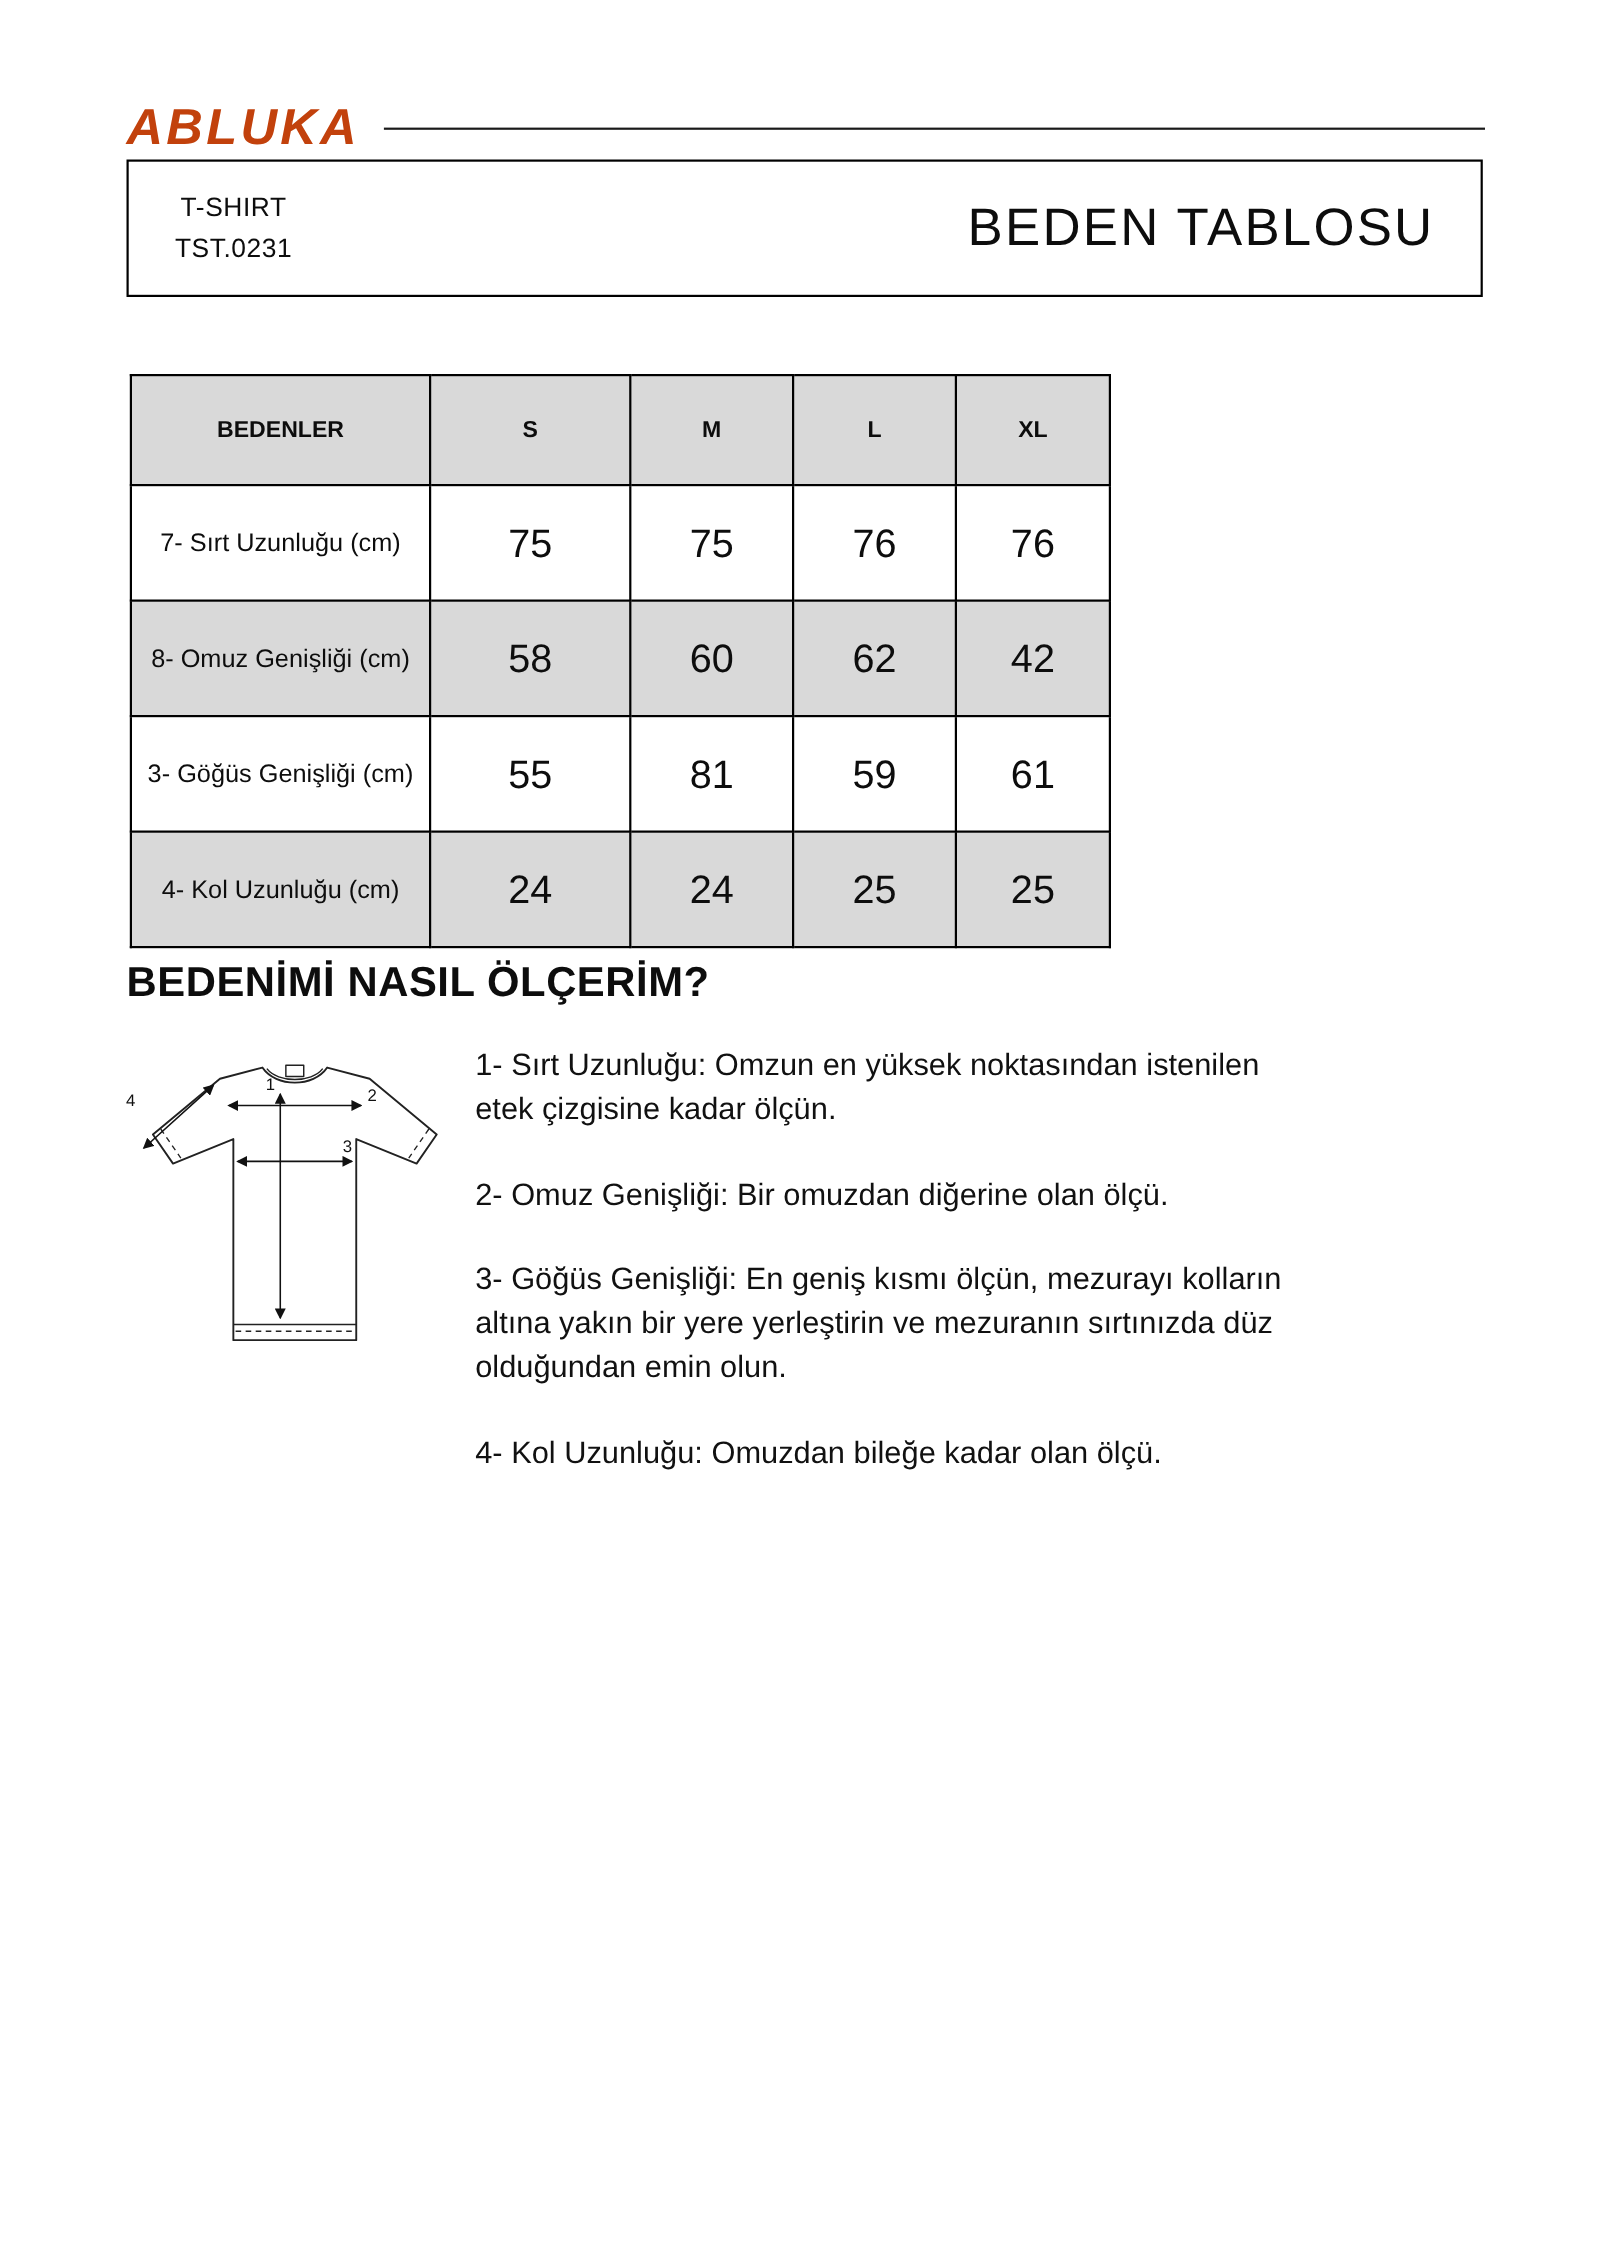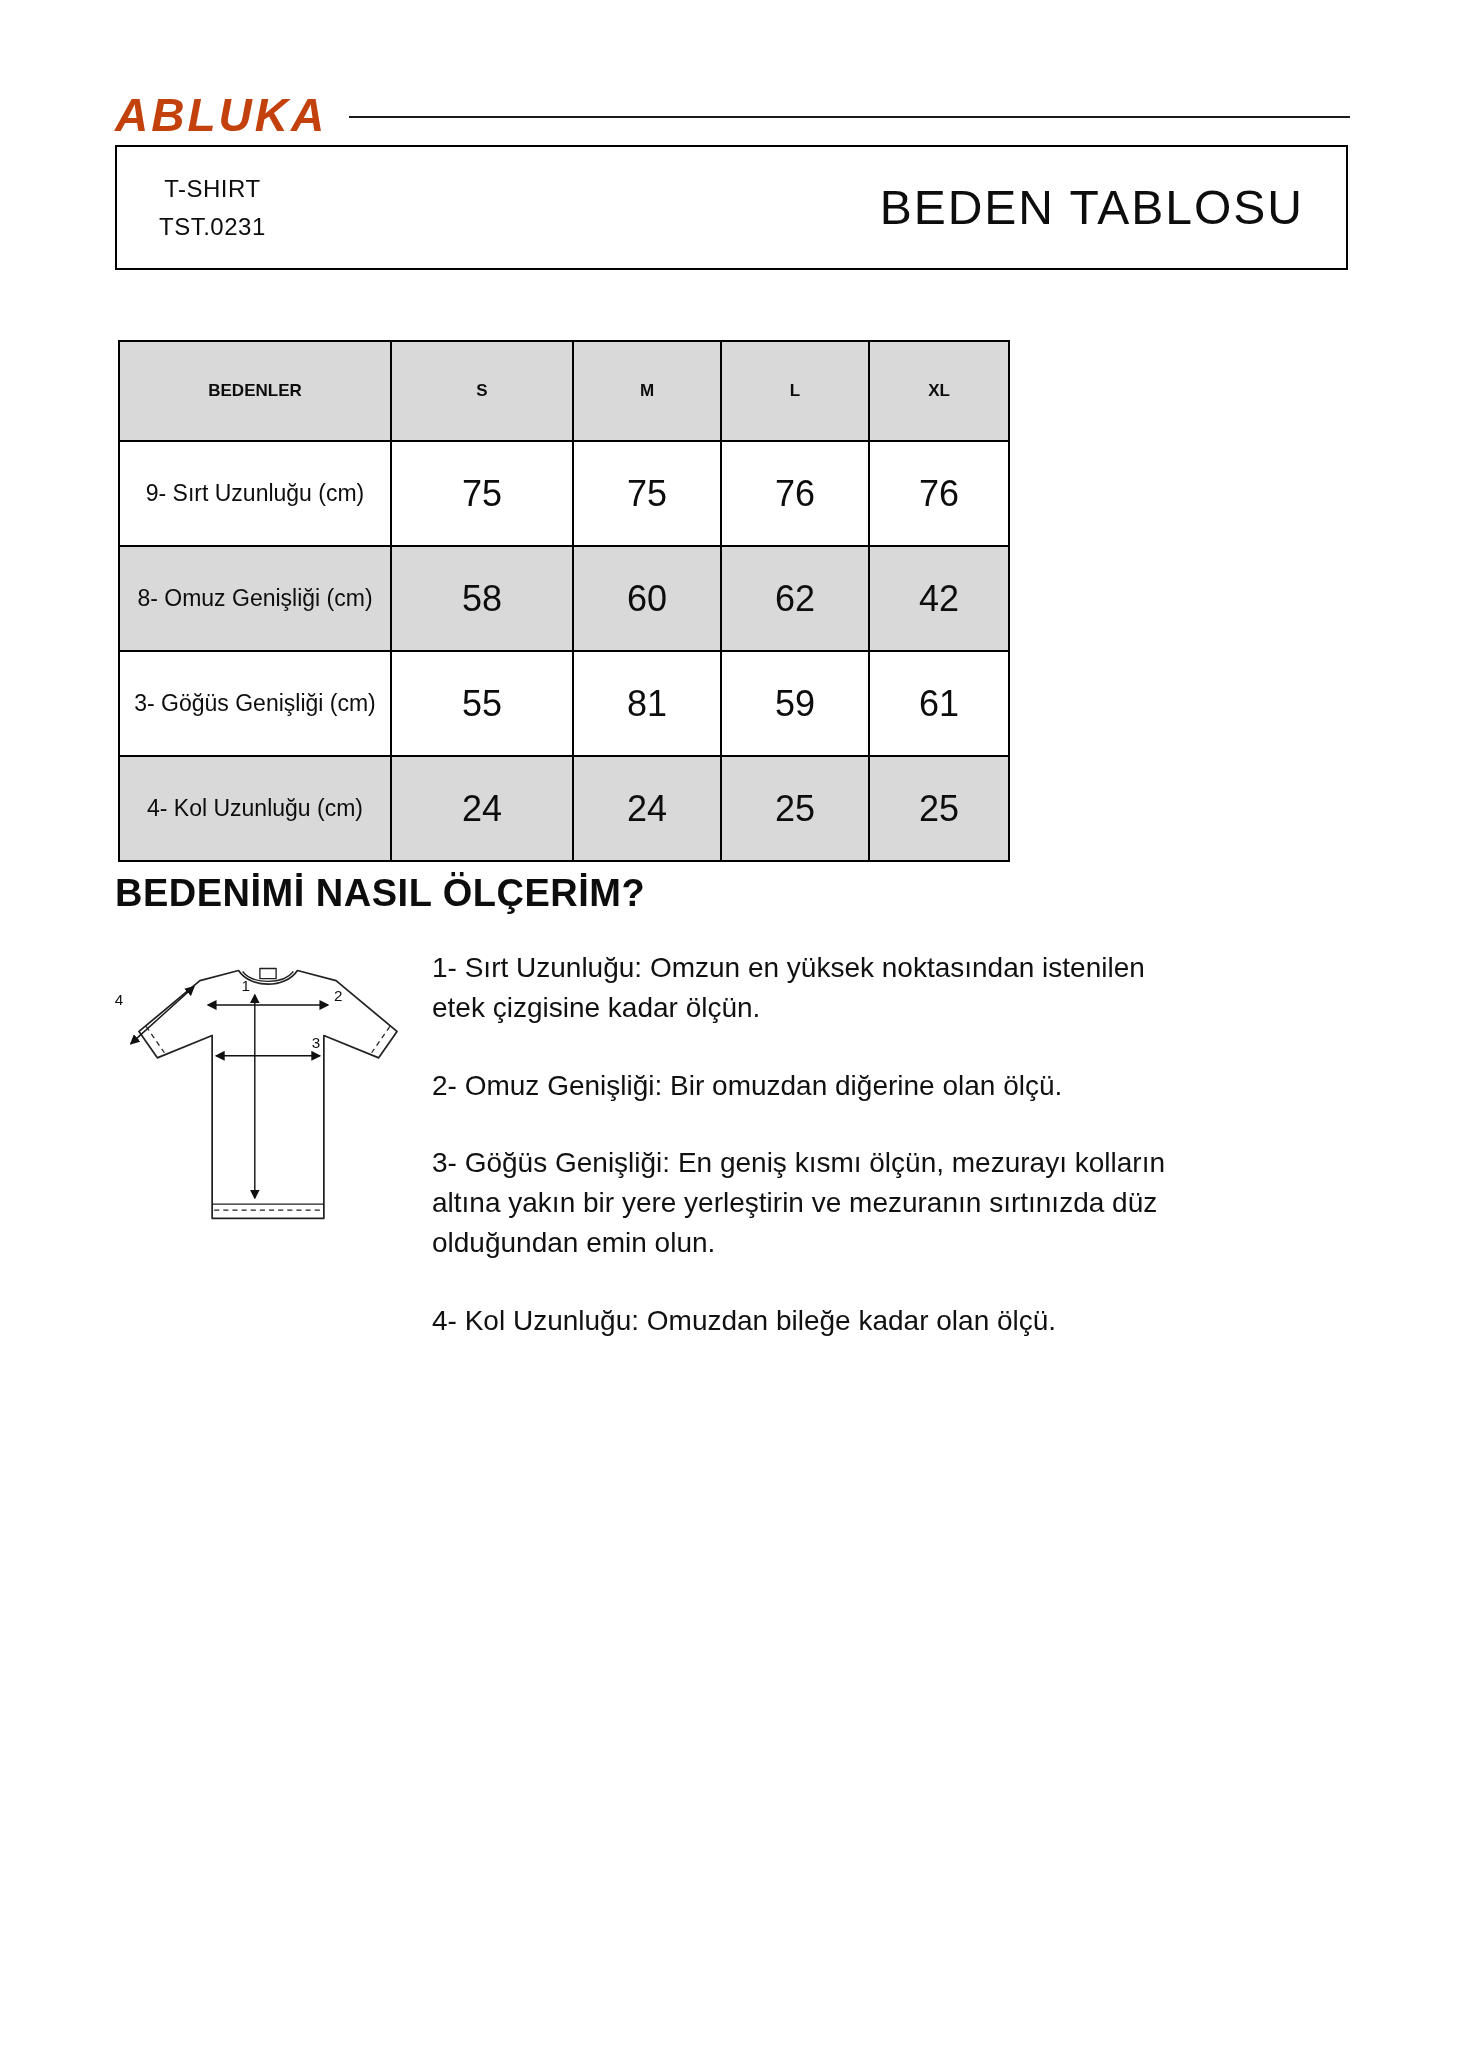--- a/index.html
+++ b/index.html
@@ -34,21 +34,21 @@
 
   
   .size-table {
     position:absolute; left:118px; top:340px; width:890px;
     border-collapse:collapse; table-layout:fixed;
   }
   .size-table th, .size-table td {
     border:2px solid #000; text-align:center; vertical-align:middle;
     background:#fff;
   }
-  .size-table thead th { height:100px; font-size:17px; font-weight:700; background:#d9d9d9; }
+  .size-table thead th { height:100px; font-size:21px; font-weight:700; background:#d9d9d9; }
   .size-table tbody td { height:105px; }
   .size-table tbody tr:nth-child(even) td { background:#d9d9d9; }
   td.row-label { font-size:23px; font-weight:400; padding:0 10px; }
   td.size-value { font-size:36px; font-weight:400; }
 
   
   .measure-heading {
     position:absolute; left:115px; top:872px;
     font-size:38px; font-weight:800; letter-spacing:0.5px;
   }
@@ -92,21 +92,21 @@
       <tr>
         <th>BEDENLER</th>
         <th>S</th>
         <th>M</th>
         <th>L</th>
         <th>XL</th>
       </tr>
     </thead>
     <tbody>
       <tr>
-        <td class="row-label">9- Sırt Uzunluğu (cm)</td>
+        <td class="row-label">7- Sırt Uzunluğu (cm)</td>
         <td class="size-value">75</td>
         <td class="size-value">75</td>
         <td class="size-value">76</td>
         <td class="size-value">76</td>
       </tr>
       <tr>
         <td class="row-label">8- Omuz Genişliği (cm)</td>
         <td class="size-value">58</td>
         <td class="size-value">60</td>
         <td class="size-value">62</td>

